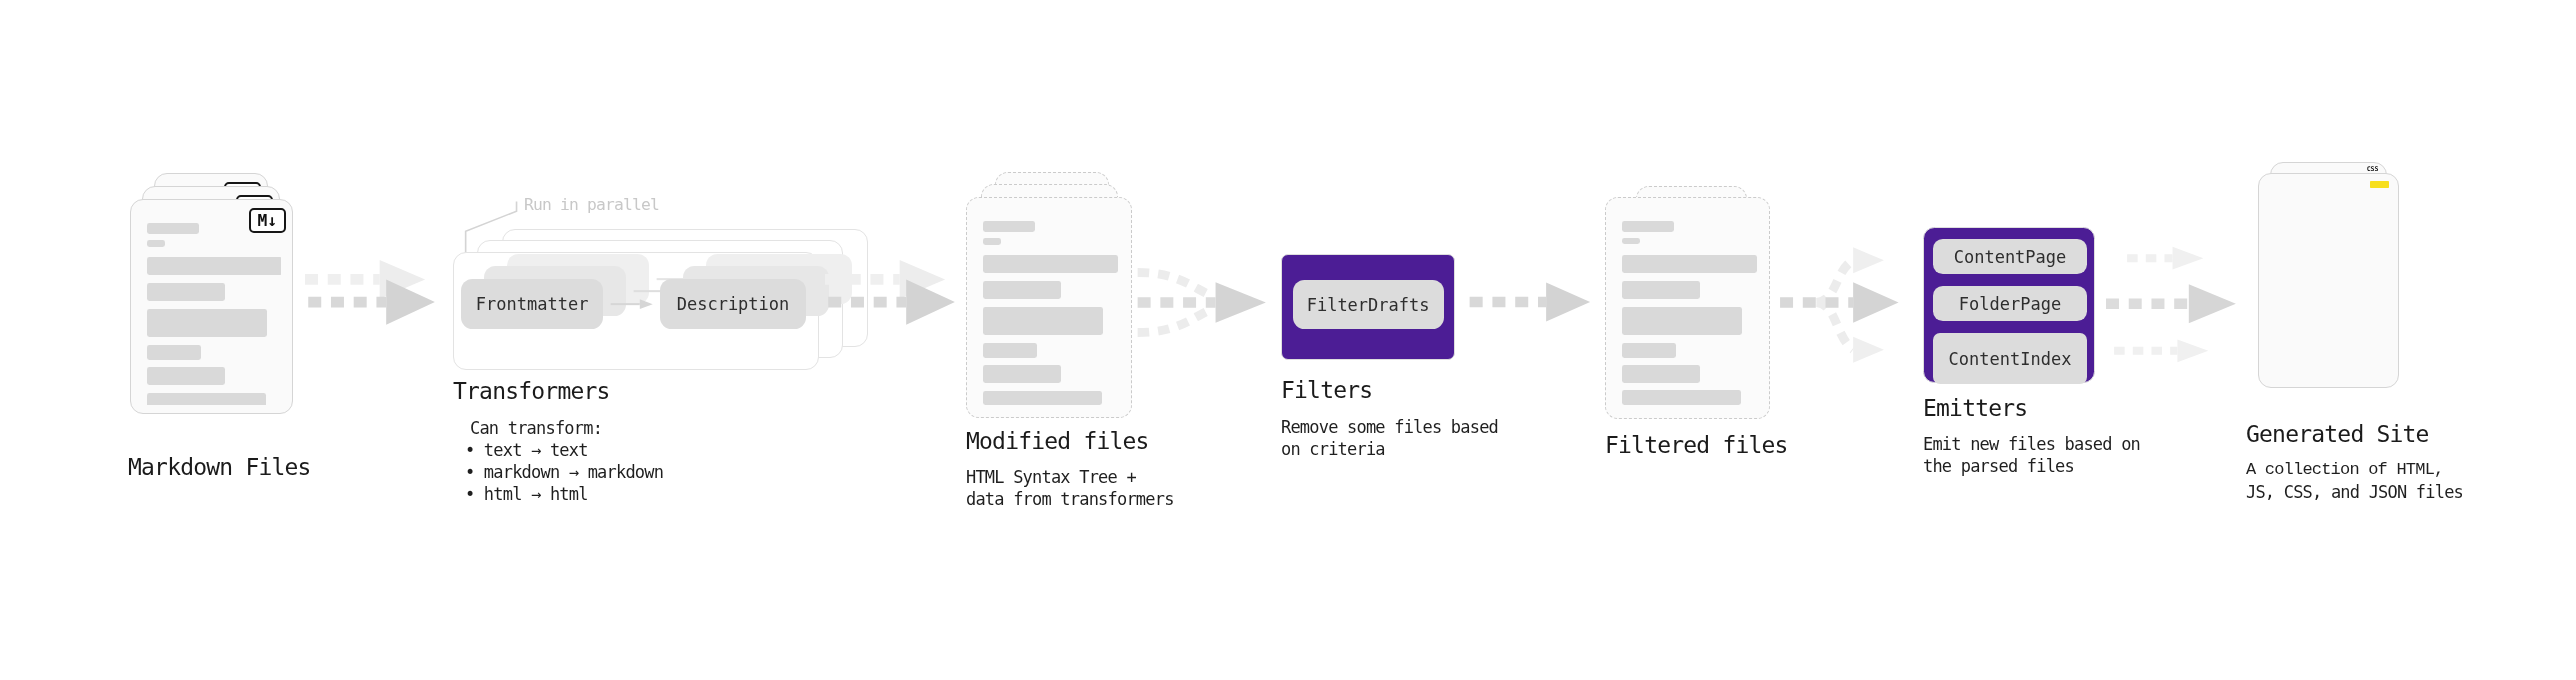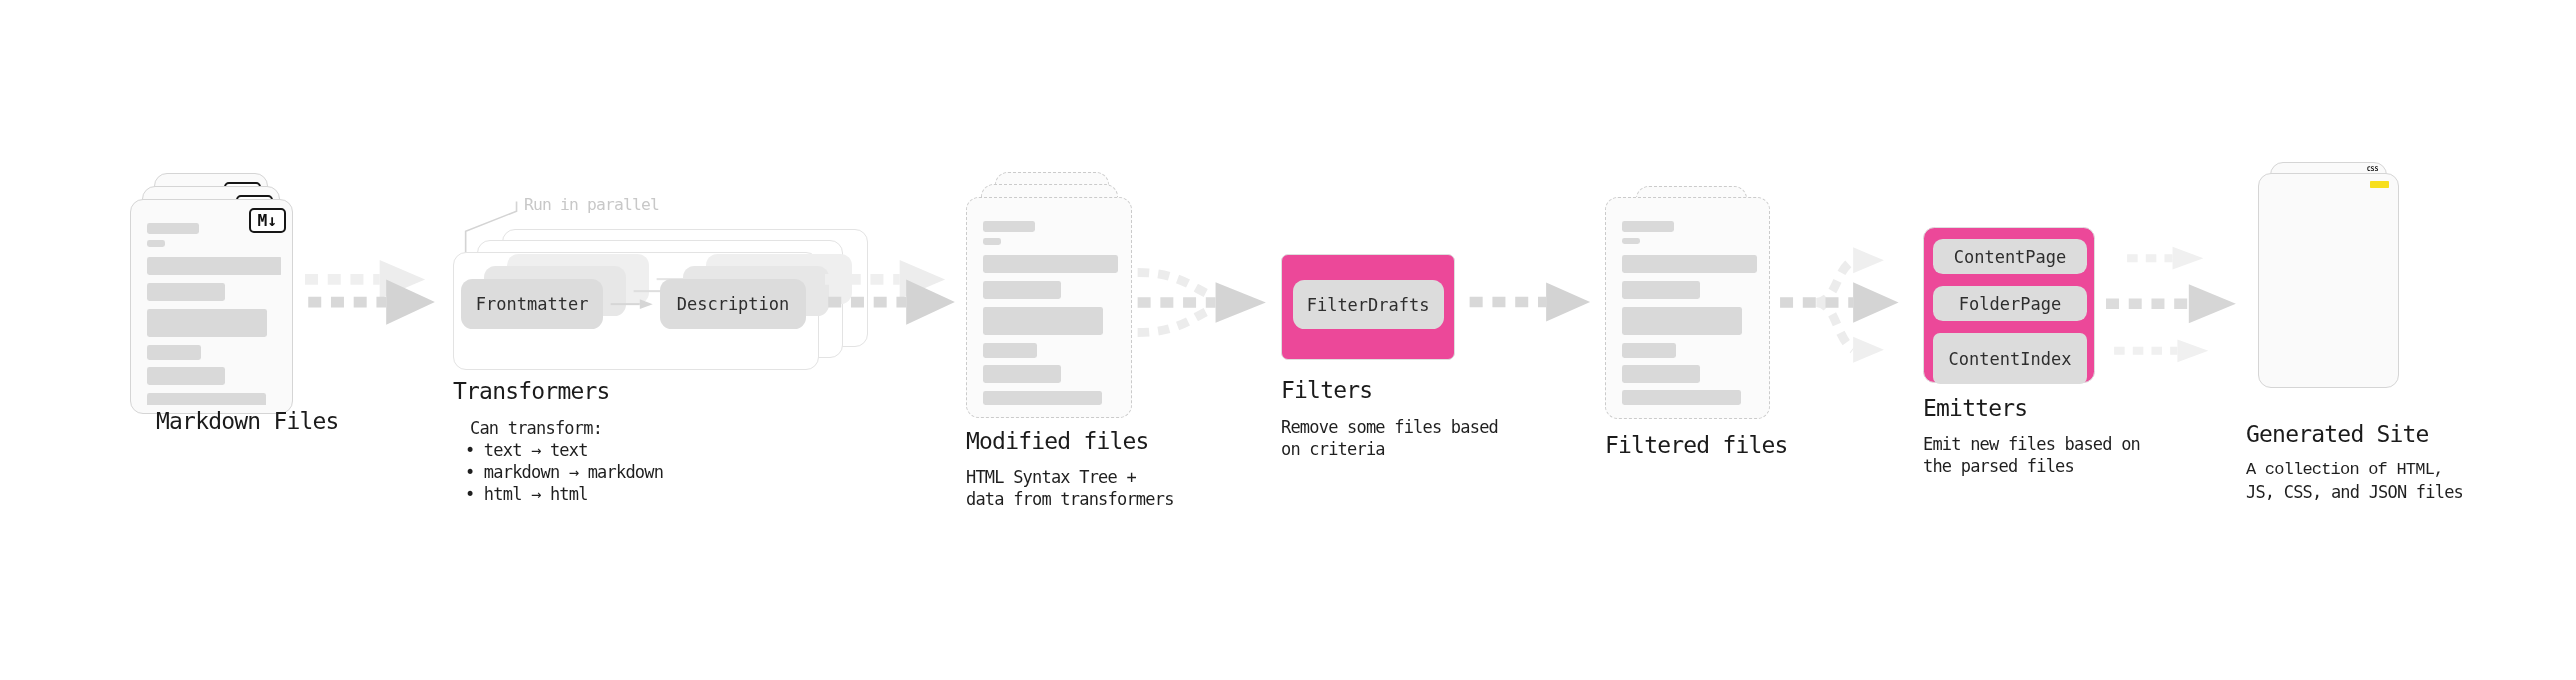--- a/index.html
+++ b/index.html
@@ -23,21 +23,21 @@
   .html5-badge .txt{font-size:6.5px;font-weight:bold;letter-spacing:0.8px;color:#111;line-height:7.3px;}
   .html5-shield{width:21px;height:23px;margin:0.8px auto 0;clip-path:polygon(0 0,100% 0,89% 85%,50% 100%,11% 85%);
     display:flex;align-items:center;justify-content:center;}
   .html5-shield span{color:#fff;font-weight:bold;font-size:12.2px;margin-top:-2.4px;}
   
   .group-box{position:absolute;background:#ffffff;border:1.6px solid #e3e3e3;border-radius:13px;box-sizing:border-box;}
   .pill{position:absolute;background:#dcdcdc;border-radius:11.4px;display:flex;align-items:center;justify-content:center;
     font-size:17px;color:#2e2e2e;box-sizing:border-box;}
   .pill.l1{background:#e7e7e7;}
   .pill.l2{background:#efefef;}
-  .solid-box{position:absolute;background:#ec4899;border:1.6px solid #dedede;border-radius:11.4px;box-sizing:border-box;}
+  .solid-box{position:absolute;background:#4c1d95;border:1.6px solid #dedede;border-radius:11.4px;box-sizing:border-box;}
   
   .title{position:absolute;font-size:23px;color:#1b1b1b;white-space:nowrap;letter-spacing:-0.8px;}
   .desc{position:absolute;font-size:17px;line-height:22px;color:#1f1f1f;white-space:nowrap;letter-spacing:-0.8px;}
   .annotation{position:absolute;font-size:16.3px;color:#c8c8c8;white-space:nowrap;letter-spacing:-0.8px;}
   .abs{position:absolute;}
   svg{display:block;overflow:visible;}
 </style>
 </head>
 <body>
 
@@ -57,21 +57,21 @@
           <div class="bar" style="width: 18px; height: 6.5px; margin-bottom: 10.6px;"></div>
           <div class="bar" style="width: 135px; height: 18px; margin-bottom: 8.1px;"></div>
           <div class="bar" style="width: 78px; height: 18px; margin-bottom: 8.1px;"></div>
           <div class="bar" style="width: 120px; height: 28px; margin-bottom: 8.1px;"></div>
           <div class="bar" style="width: 54px; height: 14.6px; margin-bottom: 7.3px;"></div>
           <div class="bar" style="width: 78px; height: 18px; margin-bottom: 7.3px;"></div>
           <div class="bar" style="width: 119px; height: 14.6px; margin-bottom: 0px;"></div>
         </div>
     </div>
   </div>
-  <div class="title" style="left:128px;top:408px;margin-left:28px;">Markdown Files</div>
+  <div class="title" style="left:128px;top:454px;">Markdown Files</div>
 
   <svg class="abs" style="left:305px;top:245px;" width="138" height="98" viewBox="0 0 170 120">
     <line x1="0" y1="42" x2="92" y2="42" stroke="#efefef" stroke-width="13" stroke-dasharray="16 12"></line>
     <polygon points="92,18 148,42 92,66" fill="#ededed"></polygon>
     <line x1="4" y1="70" x2="100" y2="70" stroke="#d8d8d8" stroke-width="13" stroke-dasharray="16 12"></line>
     <polygon points="100,42 160,70 100,98" fill="#d3d3d3"></polygon>
   </svg>
 
   <div class="annotation" style="left:524px;top:195px;text-align:right;">Run in parallel</div>
   <svg class="abs" style="left:455px;top:195px;" width="73" height="63" viewBox="0 0 90 78">

